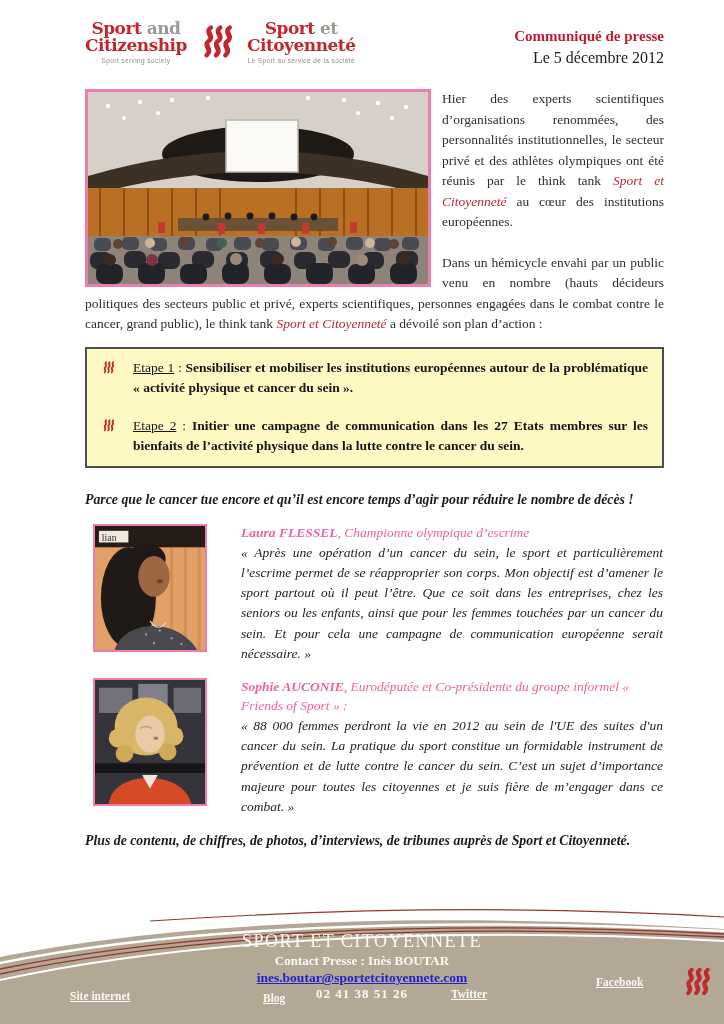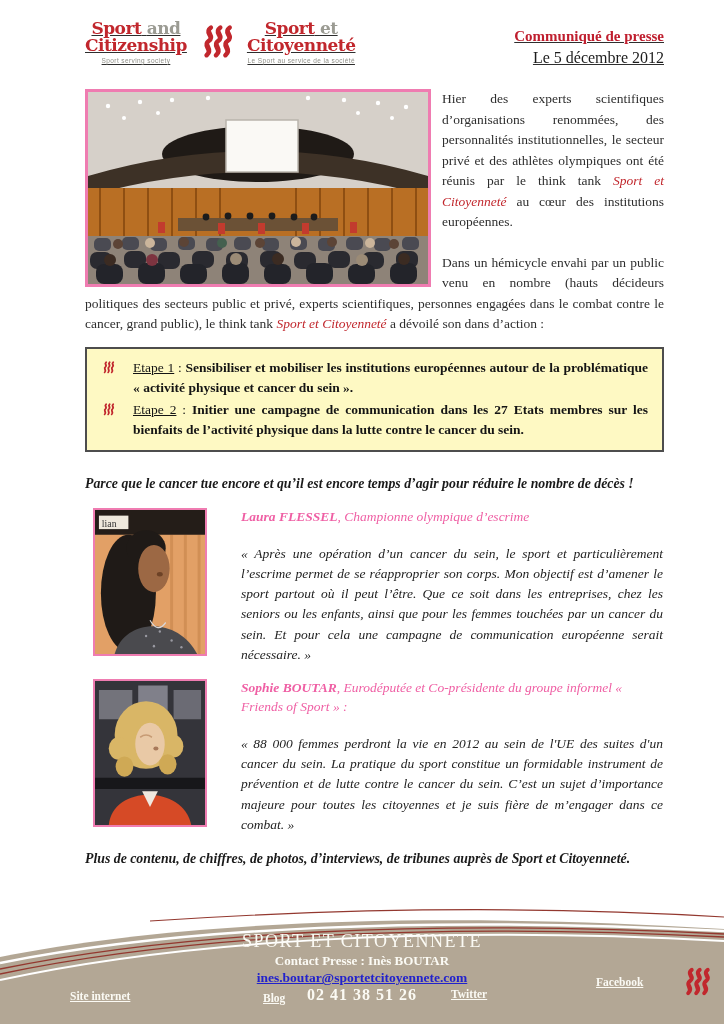--- a/index.html
+++ b/index.html
@@ -4,21 +4,21 @@
 <style>
   * { margin:0; padding:0; box-sizing:border-box; }
   html,body { width:724px; height:1024px; }
   body {
     position:relative; background:#ffffff; overflow:hidden;
     font-family:"Liberation Serif", serif; color:#2e2e2e;
   }
   .inner { margin:0 60px 0 85px; }
 
   
-  .header { display:flex; justify-content:space-between; align-items:flex-start; padding-top:20px;text-decoration:underline; }
+  .header { display:flex; justify-content:space-between; align-items:flex-start; padding-top:20px; }
   .logos { display:flex; align-items:flex-start; gap:10px; }
   .logoblock { text-align:center; }
   .logo-line { font-family:"DejaVu Serif", serif; font-weight:bold; font-size:17px; line-height:1.0; color:#c1272d; letter-spacing:-0.5px; }
   .logo-line .gray { color:#9b9b93; }
   .logo-tag { font-family:"Liberation Sans", sans-serif; font-size:6.5px; color:#8e8e86; margin-top:3px; letter-spacing:0.4px; }
   .sss-lg { width:40px; height:40px; margin-top:2px; }
   .press { text-align:right; padding-top:8px; }
   .press-label { color:#bf1e2e; font-weight:bold; font-size:15px; }
   .press-date { font-size:16px; color:#1c1c1c; margin-top:4px; }
 
@@ -32,46 +32,46 @@
   
   .intro { margin-top:22px; font-size:13.5px; line-height:1.52; text-align:justify; }
   .conf-photo { float:left; width:346px; height:198px; border:3px solid #ef7cb1; margin-right:11px; margin-bottom:4px; background:#d6d0c9; }
   .conf-photo svg { display:block; width:100%; height:100%; }
   .intro p + p { margin-top:20px; }
   .brand { color:#c1272d; font-style:italic; }
 
   
   .plan { clear:both; margin-top:12px; border:2px solid #4d4d4d; background:#fef9c3; padding:9px 14px 9px 12px; }
   .plan-item { position:relative; padding-left:34px; font-size:13.5px; line-height:1.5; text-align:justify; color:#141414; }
-  .plan-item + .plan-item { margin-top:2px; }
+  .plan-item + .plan-item { margin-top:18px; }
   .plan-bullet { position:absolute; left:2px; top:2px; width:15px; height:15px; }
   .plan-label { text-decoration:underline; }
   .plan-text { font-weight:bold; }
 
   .callout { margin-top:22px; font-weight:bold; font-style:italic; font-size:13.8px; line-height:1.45; text-align:justify; color:#1a1a1a; }
 
   
   .quote { display:flex; margin-top:14px; }
-  .q-photo { flex:0 0 auto; width:114px; height:148px; border:2px solid #ef7cb1; margin-left:8px; background:#e5e5e5; }
+  .q-photo { flex:0 0 auto; width:114px; height:128px; border:2px solid #ef7cb1; margin-left:8px; background:#e5e5e5; }
   .q-photo svg { display:block; width:100%; height:100%; }
   .q-body { margin-left:34px; width:422px; }
   .q-name-line { font-size:13.5px; color:#ef5fa4; font-style:italic; line-height:1.4; }
   .q-name { font-weight:bold; }
-  .q-text { margin-top:17px; font-style:italic; font-size:13.5px; line-height:1.5; text-align:justify; color:#222; }
+  .q-text { font-style:italic; font-size:13.5px; line-height:1.5; text-align:justify; color:#222; }
 
   .closing { margin-top:16px; font-weight:bold; font-style:italic; font-size:13.8px; color:#1a1a1a; }
 
   
   .footer { position:absolute; left:0; bottom:0; width:724px; height:119px; }
   .footer svg.band { position:absolute; inset:0; width:724px; height:119px; }
   .f-org { position:absolute; top:26px; left:0; width:100%; text-align:center; color:#fbfaf4; font-size:18px; letter-spacing:1.5px; }
   .f-contact { position:absolute; top:48px; left:0; width:100%; text-align:center; color:#fbfaf4; font-weight:bold; font-size:13px; }
   .f-email { position:absolute; top:63px; left:0; width:100%; text-align:center; }
   .f-email a { color:#2222cc; font-weight:bold; font-size:13.5px; text-decoration:underline; }
-  .f-phone { position:absolute; top:81px; left:0; width:100%; text-align:center; color:#fbfaf4; font-weight:bold; font-size:16px; letter-spacing:1px; }
+  .f-phone { position:absolute; top:81px; left:0; width:100%; text-align:center; color:#fbfaf4; font-weight:bold; font-size:13px; letter-spacing:1px; }
   .f-link { position:absolute; color:#fbfaf4; font-weight:bold; font-size:11.5px; text-decoration:underline; cursor:pointer; }
   .f-link.site { left:70px; top:85px; }
   .f-link.blog { left:263px; top:87px; }
   .f-link.twitter { left:451px; top:83px; }
   .f-link.facebook { left:596px; top:71px; }
   .f-sss { position:absolute; right:10px; top:60px; width:34px; height:34px; }
 </style>
 </head>
 <body>
 
@@ -222,21 +222,21 @@
             <circle cx="274" cy="168" r="6"></circle>
           </g>
         <g fill="#3b2b22">
             <circle cx="22" cy="168" r="6"></circle>
             <circle cx="190" cy="167" r="6"></circle>
             <circle cx="316" cy="167" r="6"></circle>
           </g>
       </svg>
     </div>
     <p><span>Hier des experts scientifiques d’organisations renommées, des personnalités institutionnelles, le secteur privé et des athlètes olympiques ont été réunis par le think tank </span><span class="brand">Sport et Citoyenneté</span><span> au cœur des institutions européennes.</span></p>
-    <p><span>Dans un hémicycle envahi par un public venu en nombre (hauts décideurs politiques des secteurs public et privé, experts scientifiques, personnes engagées dans le combat contre le cancer, grand public), le think tank </span><span class="brand">Sport et Citoyenneté</span><span> a dévoilé son dans d’action :</span></p>
+    <p><span>Dans un hémicycle envahi par un public venu en nombre (hauts décideurs politiques des secteurs public et privé, experts scientifiques, personnes engagées dans le combat contre le cancer, grand public), le think tank </span><span class="brand">Sport et Citoyenneté</span><span> a dévoilé son plan d’action :</span></p>
   </div>
 
   <div class="plan">
     <div class="plan-item">
       <svg class="plan-bullet">
           <use href="#sss"></use>
         </svg>
       <span class="plan-label">Etape 1</span><span> : </span><span class="plan-text">Sensibiliser et mobiliser les institutions européennes autour de la problématique « activité physique et cancer du sein ».</span>
     </div>
     <div class="plan-item">
@@ -296,21 +296,21 @@
         <circle cx="24" cy="60" r="10" fill="#d9b666"></circle>
           <circle cx="80" cy="58" r="10" fill="#d9b666"></circle>
         <circle cx="30" cy="76" r="9" fill="#cfa955"></circle>
           <circle cx="74" cy="74" r="9" fill="#cfa955"></circle>
         <ellipse cx="56" cy="56" rx="15" ry="19" fill="#e9c9a6"></ellipse>
         <ellipse cx="62" cy="60" rx="2.6" ry="1.8" fill="#a8795a"></ellipse>
         <path d="M46,50 q6,-4 12,0" stroke="#c79b74" stroke-width="1.4" fill="none"></path>
       </svg>
     </div>
     <div class="q-body">
-      <div class="q-name-line"><span class="q-name">Sophie BOUTAR</span><span>, Eurodéputée et Co-présidente du groupe informel « Friends of Sport » :</span></div>
+      <div class="q-name-line"><span class="q-name">Sophie AUCONIE</span><span>, Eurodéputée et Co-présidente du groupe informel « Friends of Sport » :</span></div>
       <div class="q-text">« 88 000 femmes perdront la vie en 2012 au sein de l'UE des suites d'un cancer du sein. La pratique du sport constitue un formidable instrument de prévention et de lutte contre le cancer du sein. C’est un sujet d’importance majeure pour toutes les citoyennes et je suis fière de m’engager dans ce combat. »</div>
     </div>
   </div>
 
   <div class="closing">Plus de contenu, de chiffres, de photos, d’interviews, de tribunes auprès de Sport et Citoyenneté.</div>
 
 </div>
 
 <div class="footer">
   <svg class="band" viewBox="0 0 724 119" preserveAspectRatio="none">

